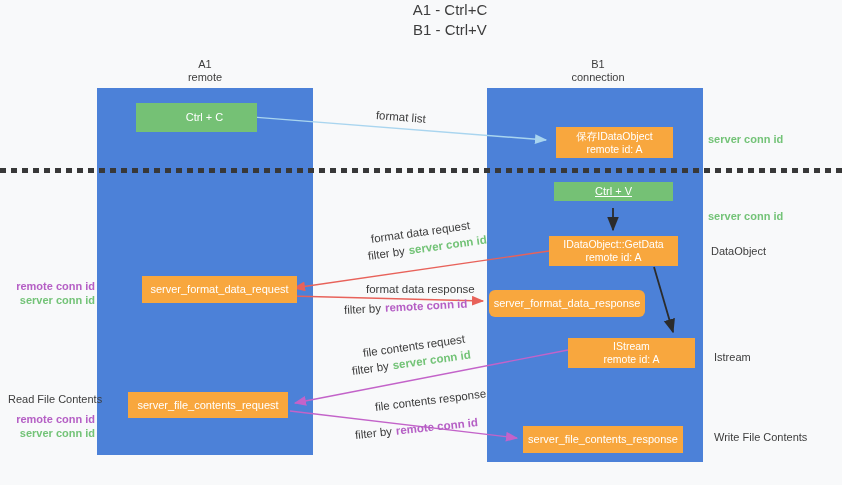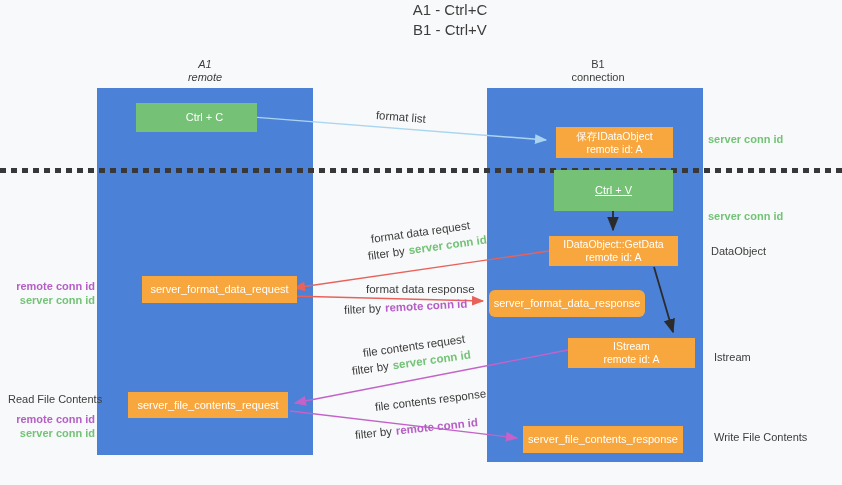--- a/index.html
+++ b/index.html
@@ -51,21 +51,21 @@
 </head>
 <body>
 
 <div id="canvas">
 
   <div class="abs title" style="left:0;top:9;width:828px;padding-left:36px;">
     <div>A1 - Ctrl+C</div>
     <div>B1 - Ctrl+V</div>
   </div>
 
-  <div class="abs lane-header" style="left:105px;top:58px;width:200px;font-style:italic;">
+  <div class="abs lane-header" style="left:105px;top:58px;width:200px;">
     <div>A1</div>
     <div>remote</div>
   </div>
   <div class="abs lane-header" style="left:498px;top:58px;width:200px;">
     <div>B1</div>
     <div>connection</div>
   </div>
 
   <div class="abs lane" style="left:97px;top:88px;width:216px;height:367px;"></div>
   <div class="abs lane" style="left:487px;top:88px;width:216px;height:374px;"></div>
@@ -98,21 +98,21 @@
 
   <div class="abs node green" style="left:136px;top:103px;width:105px;height:29px;padding-left:16px;">
     <div>Ctrl + C</div>
   </div>
 
   <div class="abs node orange" style="left:556px;top:127px;width:117px;height:31px;">
     <div class="sub">保存IDataObject</div>
     <div class="sub">remote id: A</div>
   </div>
 
-  <div class="abs node green" style="left:554px;top:170px;width:119px;height:41px;text-decoration:underline;">
+  <div class="abs node green" style="left:554px;top:182px;width:119px;height:19px;text-decoration:underline;">
     <div>Ctrl + V</div>
   </div>
 
   <div class="abs node orange" style="left:549px;top:236px;width:129px;height:30px;">
     <div class="sub">IDataObject::GetData</div>
     <div class="sub">remote id: A</div>
   </div>
 
   <div class="abs node orange" style="left:132px;top:276px;width:155px;height:27px;margin-left:10px;">
     <div>server_format_data_request</div>

